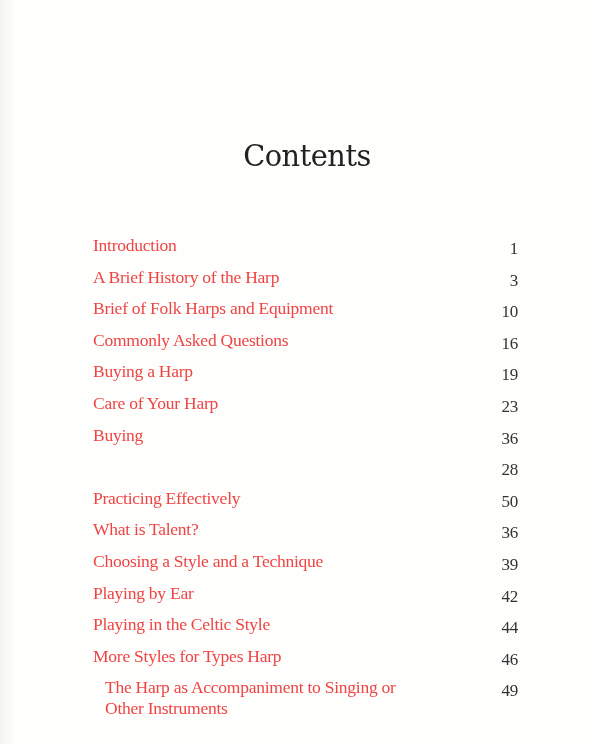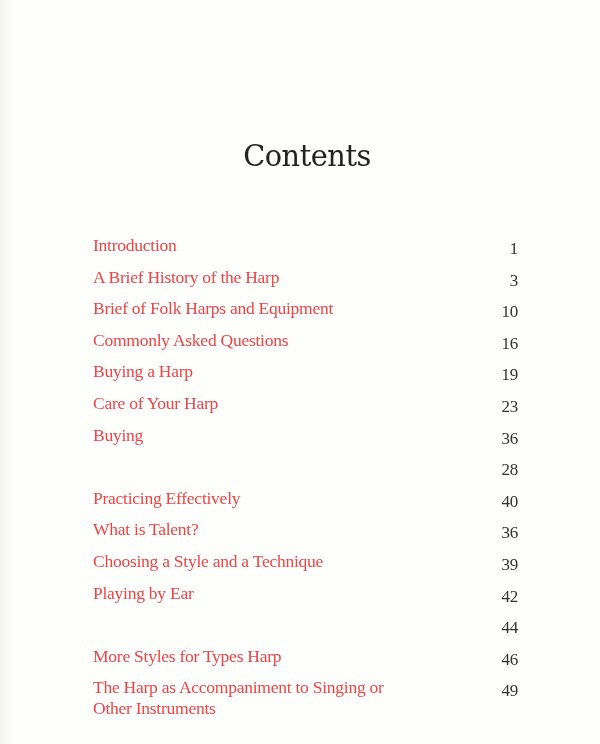--- a/index.html
+++ b/index.html
@@ -48,20 +48,21 @@
     }
     .toc-entry {
       position: relative;
       height: 31.6px;
       font-size: 17.5px;
       line-height: 21px;
       letter-spacing: -0.25px;
     }
     .toc-entry.multiline {
       height: 46px;
+      margin-left: 12px;
     }
     .toc-title {
       position: absolute;
       left: 0;
       top: 2px;
       width: 320px;
       line-height: 21px;
       color: #ef4444;
     }
     .toc-page {
@@ -107,35 +108,36 @@
   </li>
   <li class="toc-entry">
     <span class="toc-title">Buying</span>
     <span class="toc-page">36</span>
   </li>
   <li class="toc-entry">
     <span class="toc-page">28</span>
   </li>
   <li class="toc-entry">
     <span class="toc-title">Practicing Effectively</span>
-    <span class="toc-page">40</span>
+    <span class="toc-page">50</span>
   </li>
   <li class="toc-entry">
     <span class="toc-title">What is Talent?</span>
     <span class="toc-page">36</span>
   </li>
   <li class="toc-entry">
     <span class="toc-title">Choosing a Style and a Technique</span>
     <span class="toc-page">39</span>
   </li>
   <li class="toc-entry">
     <span class="toc-title">Playing by Ear</span>
     <span class="toc-page">42</span>
   </li>
   <li class="toc-entry">
+    <span class="toc-title">Playing in the Celtic Style</span>
     <span class="toc-page">44</span>
   </li>
   <li class="toc-entry">
     <span class="toc-title">More Styles for Types Harp</span>
     <span class="toc-page">46</span>
   </li>
   <li class="toc-entry multiline">
     <span class="toc-title">The Harp as Accompaniment to Singing or Other Instruments</span>
     <span class="toc-page">49</span>
   </li>

